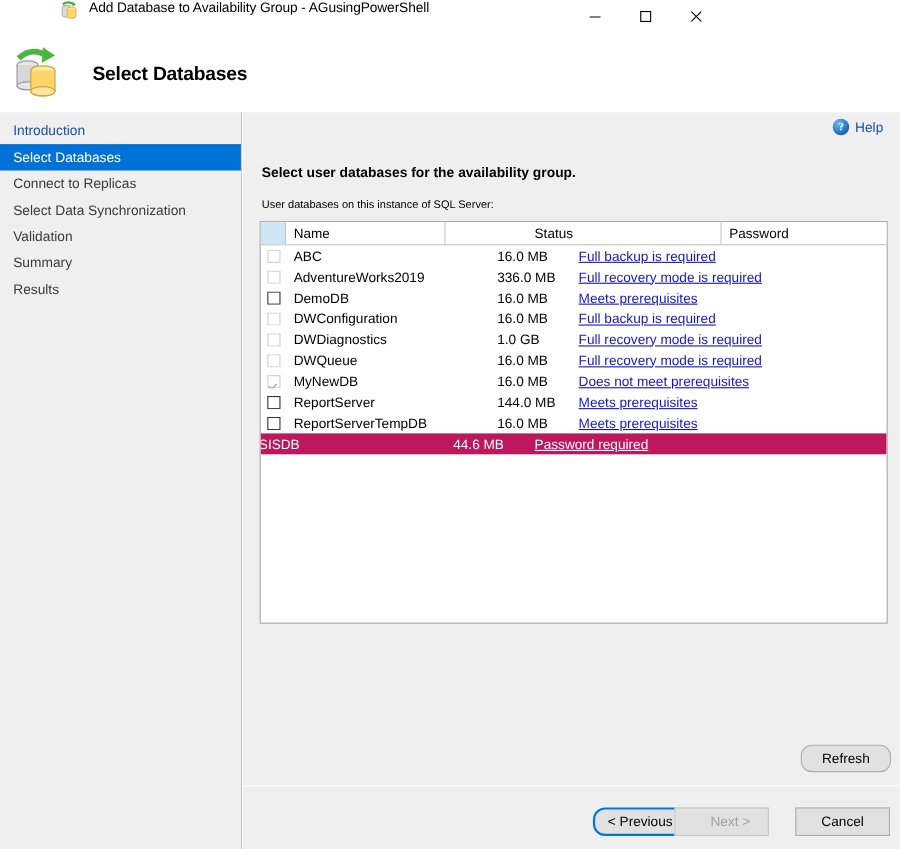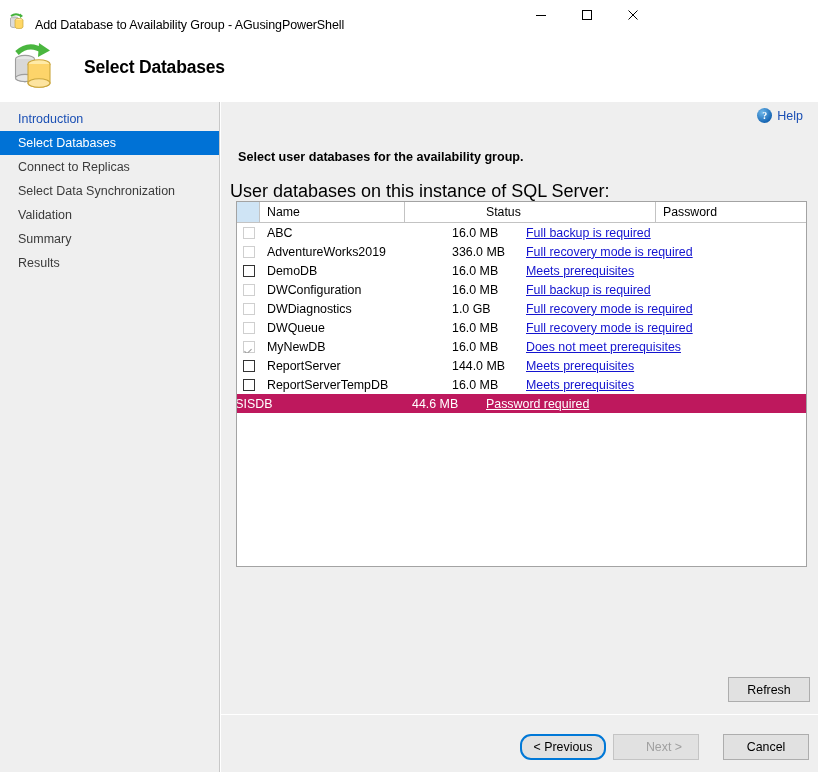--- a/index.html
+++ b/index.html
@@ -9,21 +9,21 @@
     background: #ffffff;
     font-family: "Liberation Sans", sans-serif;
     overflow: hidden;
   }
 
   
   .titlebar {
     position: absolute; top: 0; left: 0;
     width: 656px; height: 32px;
     background: #ffffff;
-    display: flex; align-items: flex-end;
+    display: flex; align-items: flex-start; padding-left: 46px;
   }
   .title-icon {
     width: 20px; height: 20px;
     margin-left: 7px; margin-right: 8px;
     position: relative; flex: none;
   }
   .title-text {
     font-size: 12.5px; color: #000000;
     letter-spacing: -0.1px;
     white-space: nowrap;
@@ -61,21 +61,21 @@
   
   .sidebar {
     position: absolute; top: 102px; left: 0;
     width: 220px; height: 670px;
     background: #efefef;
     border-right: 1px solid #c8c8c8;
     padding-top: 5px;
   }
   .side-item {
     height: 24px; line-height: 24px;
-    padding-left: 18px;
+    padding-left: 12px;
     font-size: 12.5px; color: #3b3b3b;
     white-space: nowrap;
   }
   .side-item.link { color: #1a4fb4; }
   .side-item.active {
     background: #0072d6; color: #ffffff;
   }
 
   
   .main {
@@ -93,22 +93,22 @@
     background: radial-gradient(circle at 35% 30%, #6fb8ea 0%, #1767b5 70%, #0d4c8c 100%);
     color: #ffffff; font-size: 10px; font-weight: bold;
     display: flex; align-items: center; justify-content: center;
     line-height: 1; font-family: "Liberation Serif", serif;
   }
   .panel-heading {
     position: absolute; left: 17px; top: 48px;
     font-size: 12.6px; font-weight: bold; color: #000000;
   }
   .panel-sub {
-    position: absolute; left: 9px; top: 79px;
-    font-size: 18px; color: #000000;
+    position: absolute; left: 17px; top: 79px;
+    font-size: 10px; color: #000000;
   }
 
   
   .grid {
     position: absolute; left: 15px; top: 99px;
     width: 571px; height: 366px;
     background: #ffffff;
     border: 1px solid #a3a3a3;
     overflow: hidden;
   }
@@ -172,32 +172,33 @@
     font-size: 12.4px; color: #000000;
     font-family: "Liberation Sans", sans-serif;
     height: 25px;
     display: flex; align-items: center; justify-content: center;
   }
   .btn.disabled { color: #a0a0a0; border-color: #c4c4c4; background: #e1e1e1; }
   .btn.focus { border: 2px solid #0078d7; background: #e1e1e1; }
   .refresh {
     position: absolute; left: 507px; top: 575px;
     width: 82px;
+    border-radius: 10px;
   }
 
   
   .footer-sep {
     position: absolute; left: 0; top: 612px;
     width: 597px; height: 1px; background: #ffffff;
   }
   .footer-btns {
     position: absolute; top: 632px; left: 0; width: 597px; height: 26px;
   }
   .fbtn { position: absolute; width: 86px; height: 26px; }
-  .fbtn.prev { left: 299px; border-radius: 11px; }
+  .fbtn.prev { left: 318px; border-radius: 11px; }
   .fbtn.next { left: 392px; padding-left: 16px; }
   .fbtn.cancel { left: 502px; }
 </style>
 </head>
 <body>
 
 <div class="titlebar">
   <div class="title-icon">
     <svg width="20" height="20" viewBox="0 0 20 20">
       <ellipse cx="7.5" cy="6.5" rx="4" ry="1.6" fill="#cfcfcf" stroke="#9a9a9a" stroke-width="0.7"></ellipse>

